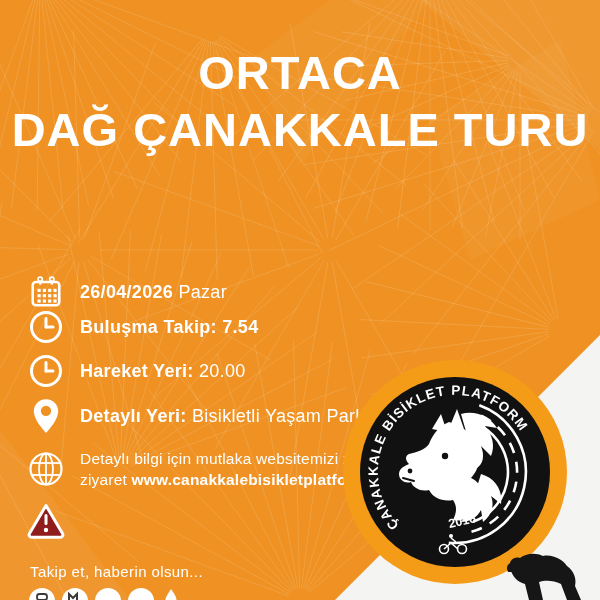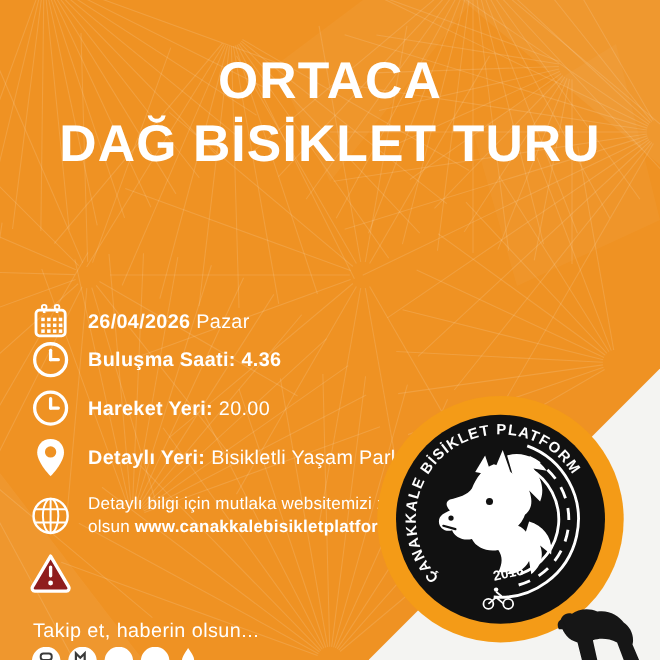--- a/index.html
+++ b/index.html
@@ -20,21 +20,21 @@
   }
   
   .title-block{position:absolute;left:0;top:44px;width:600px;text-align:center;line-height:57px;}
   .title-line{font-size:47px;font-weight:bold;letter-spacing:1px;white-space:nowrap;}
   
   .row{position:absolute;left:26px;display:flex;align-items:center;gap:14px;}
   .row .ic{width:40px;display:flex;justify-content:center;align-items:center;flex:0 0 40px;}
   .rtext{font-size:18px;white-space:nowrap;letter-spacing:.3px;}
   .b{font-weight:bold;}
   .web-lines{font-size:15.5px;line-height:21px;letter-spacing:.2px;}
-  .follow-text{position:absolute;left:30px;top:563px;font-size:18px;letter-spacing:.4px;}
+  .follow-text{position:absolute;left:30px;top:563px;font-size:15px;letter-spacing:.4px;}
   .logo-wrap{position:absolute;left:315px;top:332px;width:280px;height:280px;}
   .cyclist-wrap{position:absolute;left:505px;top:552px;width:95px;height:48px;}
   .social-wrap{position:absolute;left:28px;top:588px;width:200px;height:12px;overflow:hidden;}
 </style>
 </head>
 <body>
 
 <div class="poster">
 
   <svg id="bg-pattern" viewBox="0 0 600 600">
@@ -190,21 +190,21 @@
     <polygon points="420,0 600,0 600,150" fill="rgba(255,255,255,0.055)"></polygon>
     <polygon points="250,60 330,0 430,0 300,165" fill="rgba(255,255,255,0.04)"></polygon>
     <polygon points="0,430 130,600 0,600" fill="rgba(255,255,255,0.05)"></polygon>
     <polygon points="430,120 560,40 600,200 470,260" fill="rgba(255,255,255,0.035)"></polygon>
   </svg>
 
   <div class="white-wedge"></div>
 
   <div class="title-block">
     <div class="title-line">ORTACA</div>
-    <div class="title-line">DAĞ BİSİKLET TURU</div>
+    <div class="title-line">DAĞ ÇANAKKALE TURU</div>
   </div>
 
   <div class="row" style="top:272px;height:40px;">
     <span class="ic">
       <svg width="34" height="34" viewBox="0 0 32 32" fill="none" stroke="#fff">
         <rect x="3.5" y="6.5" width="25" height="22" rx="3" stroke-width="2.4"></rect>
         <circle cx="10.5" cy="4" r="2" stroke-width="1.6"></circle>
         <circle cx="21.5" cy="4" r="2" stroke-width="1.6"></circle>
         <line x1="10.5" y1="5.5" x2="10.5" y2="9" stroke-width="2.2"></line>
         <line x1="21.5" y1="5.5" x2="21.5" y2="9" stroke-width="2.2"></line>
@@ -232,22 +232,22 @@
 
   <div class="row" style="top:308px;height:38px;">
     <span class="ic">
       <svg width="36" height="36" viewBox="0 0 36 36" fill="none" stroke="#fff" stroke-linecap="round">
         <circle cx="18" cy="18" r="14.5" stroke-width="3"></circle>
         <line x1="18" y1="18" x2="18" y2="9.5" stroke-width="3"></line>
         <line x1="18" y1="18" x2="25" y2="18" stroke-width="3"></line>
       </svg>
     </span>
     <span class="rtext">
-      <span class="b">Buluşma Saati:</span>
-      <span class="b">4.36</span>
+      <span class="b">Buluşma Takip:</span>
+      <span class="b">7.54</span>
     </span>
   </div>
 
   <div class="row" style="top:352px;height:38px;">
     <span class="ic">
       <svg width="36" height="36" viewBox="0 0 36 36" fill="none" stroke="#fff" stroke-linecap="round">
         <circle cx="18" cy="18" r="14.5" stroke-width="3"></circle>
         <line x1="18" y1="18" x2="18" y2="9.5" stroke-width="3"></line>
         <line x1="18" y1="18" x2="25" y2="18" stroke-width="3"></line>
       </svg>
@@ -276,21 +276,21 @@
       <svg width="38" height="38" viewBox="0 0 38 38" fill="none" stroke="#fff">
         <circle cx="19" cy="19" r="15.5" stroke-width="2.2"></circle>
         <ellipse cx="19" cy="19" rx="7" ry="15.5" stroke-width="1.8"></ellipse>
         <line x1="19" y1="3.5" x2="19" y2="34.5" stroke-width="1.8"></line>
         <line x1="5" y1="13" x2="33" y2="13" stroke-width="1.8"></line>
         <line x1="5" y1="25" x2="33" y2="25" stroke-width="1.8"></line>
       </svg>
     </span>
     <span class="web-lines">
       <span>Detaylı bilgi için mutlaka websitemizi ziyaret</span><br>
-      <span>olsun</span>
+      <span>ziyaret</span>
       <span class="b">www.canakkalebisikletplatformu.org</span>
     </span>
   </div>
 
   <div class="row" style="top:500px;height:40px;">
     <span class="ic">
       <svg width="40" height="37" viewBox="0 0 40 37">
         <path d="M20,3.5 L36.5,31.5 a2.5,2.5 0 0 1 -2.2,3.8 L5.7,35.3 a2.5,2.5 0 0 1 -2.2,-3.8 Z" fill="#8F1D1D" stroke="#fff" stroke-width="3" stroke-linejoin="round"></path>
         <rect x="18.5" y="12" width="3" height="11" rx="1.5" fill="#fff"></rect>
         <circle cx="20" cy="28" r="2.2" fill="#fff"></circle>

